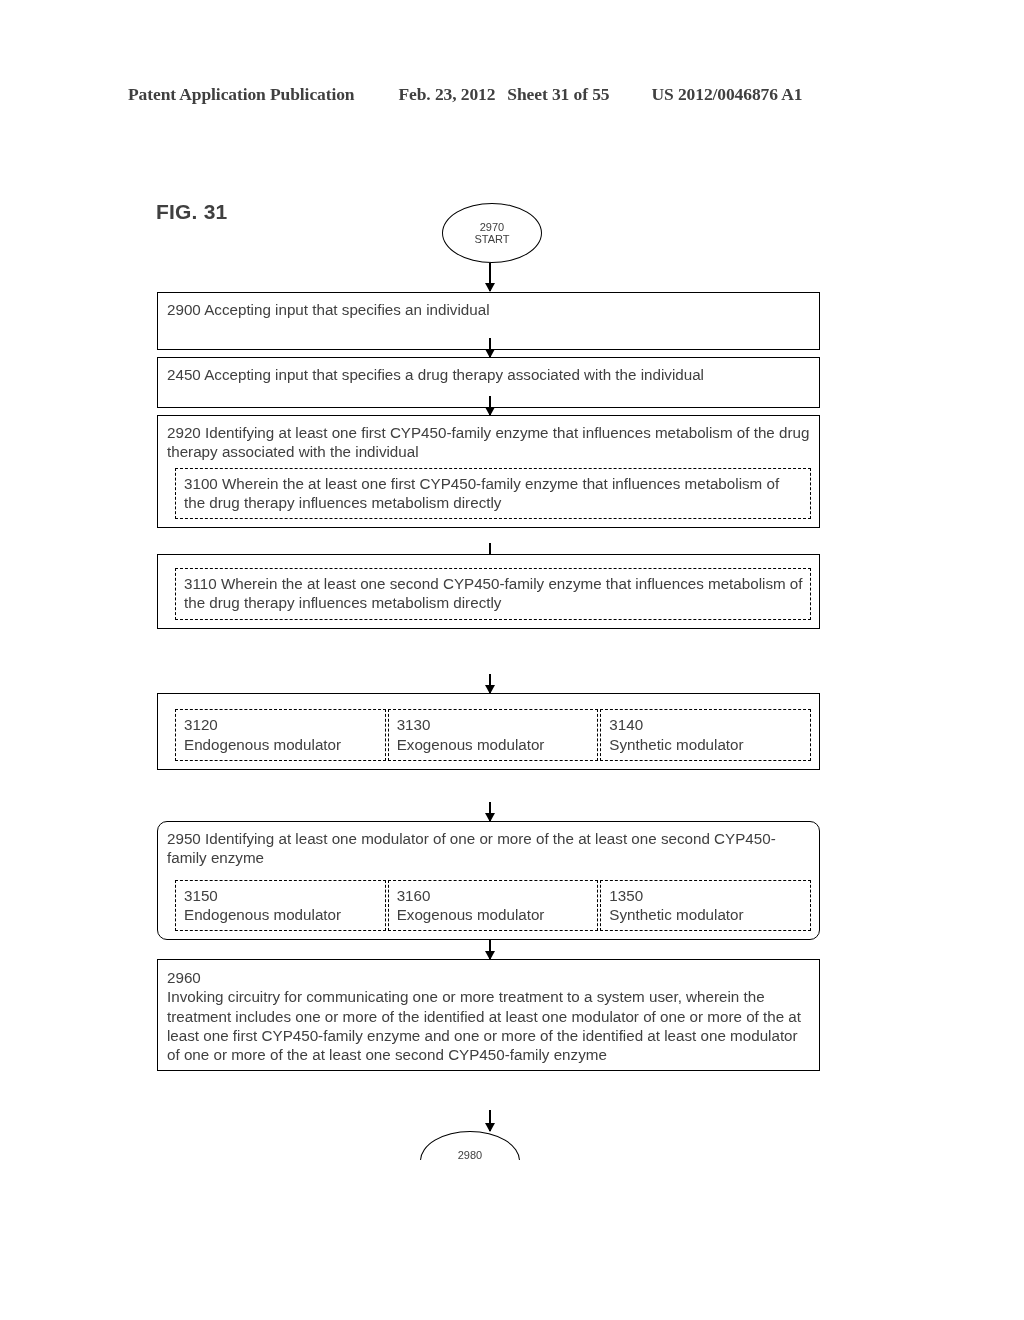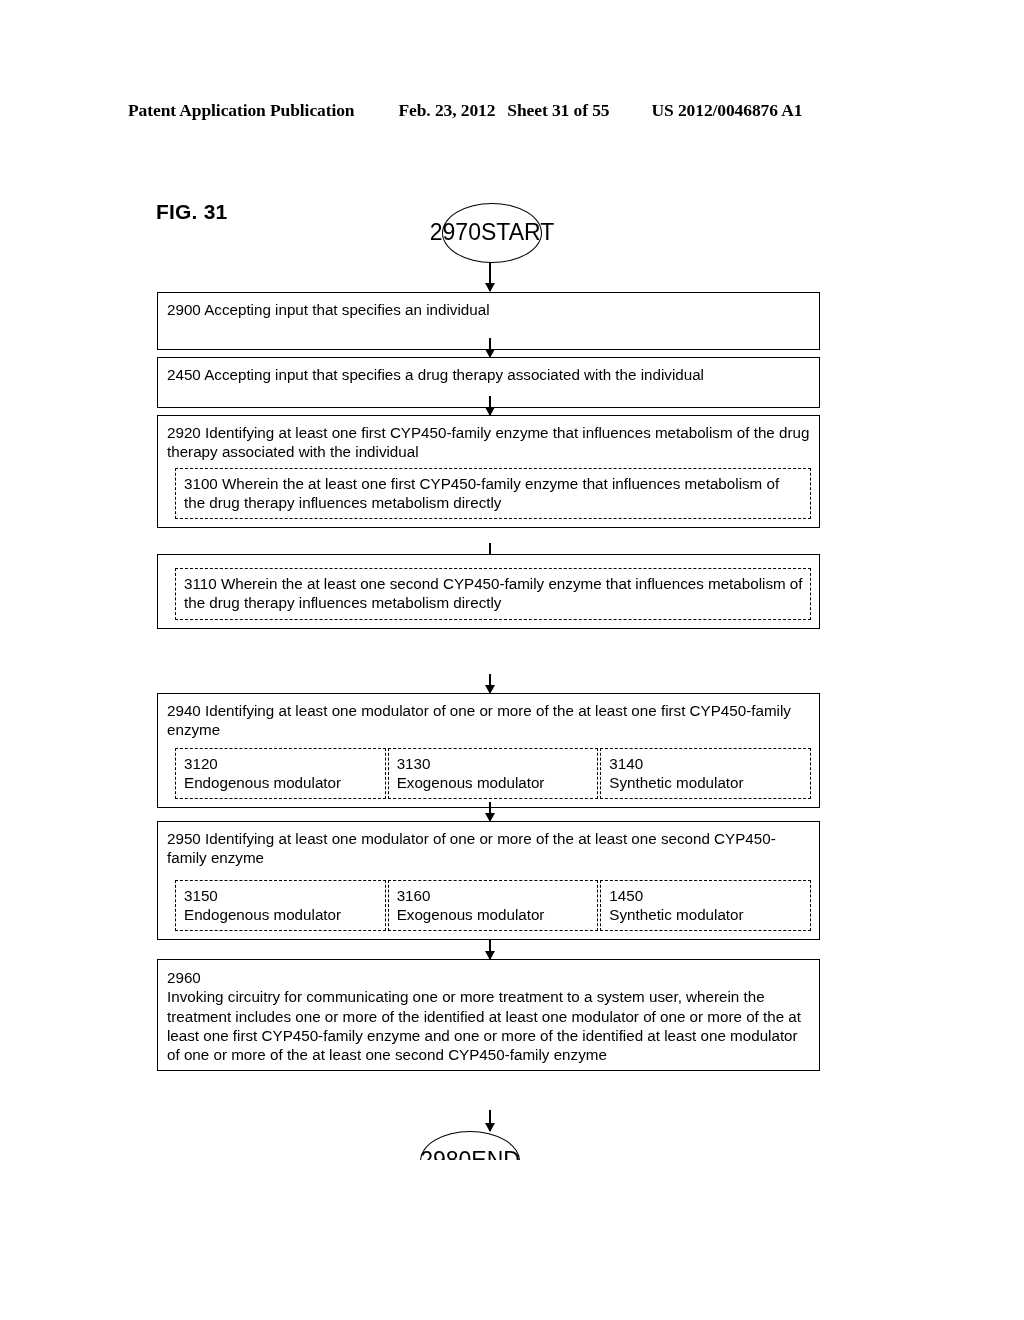--- a/index.html
+++ b/index.html
@@ -7,21 +7,21 @@
     margin: 0;
     padding: 0;
     background: #ffffff;
   }
   .page {
     position: relative;
     width: 1024px;
     height: 1160px;
     background: #ffffff;
     font-family: "Liberation Sans", sans-serif;
-    color: #000000;
+    color: #404040;
     overflow: hidden;
   }
 
   
   .pub-header {
     position: absolute;
     left: 128px;
     top: 84px;
     width: 768px;
     height: 26px;
@@ -29,45 +29,46 @@
     align-items: baseline;
     font-family: "Liberation Serif", serif;
     font-weight: bold;
     font-size: 17.5px;
     white-space: nowrap;
     letter-spacing: -0.1px;
   }
   .pub-header .h-title { }
   .pub-header .h-date  { margin-left: 44px; }
   .pub-header .h-sheet { margin-left: 12px; }
-  .pub-header .h-num   { margin-left: 42px; margin-top: 16px; }
+  .pub-header .h-num   { margin-left: 42px; }
 
   
   .fig-label {
     position: absolute;
     left: 156px;
     top: 200px;
     font-family: "Liberation Sans", sans-serif;
     font-weight: bold;
     font-size: 21px;
     letter-spacing: 0.2px;
   }
 
   
   .oval {
     position: absolute;
     width: 100px;
     height: 60px;
     border: 1.6px solid #000;
     border-radius: 50%;
     display: flex;
+    flex-direction: column;
     align-items: center;
     justify-content: center;
     line-height: 1.12;
-    font-size: 23px;
+    font-size: 11px;
     background: #fff;
     box-sizing: border-box;
   }
   #oval-start { left: 442px; top: 203px; }
   #oval-end   { left: 420px; top: 1131px; }
 
   
   .flowbox {
     position: absolute;
     left: 157px;
@@ -175,52 +176,51 @@
 
   <div class="arrow" style="top:543px; height:19px;"></div>
 
   <div class="flowbox" id="box-2930" style="top:554px;">
     <div class="subbox">3110  Wherein the at least one second CYP450-family enzyme that influences metabolism of the drug therapy influences metabolism directly</div>
   </div>
 
   <div class="arrow" style="top:674px; height:19px;"></div>
 
   <div class="flowbox" id="box-2940" style="top:693px;">
-    <span class="btext">2940  Identifying at least one modulator of one or more of the at least one first CYP450-family enzyme</span>
     <div class="subrow">
       <div class="cell">
         <span class="cnum">3120</span>
         <span class="clabel">Endogenous modulator</span>
       </div>
       <div class="cell">
         <span class="cnum">3130</span>
         <span class="clabel">Exogenous modulator</span>
       </div>
       <div class="cell">
         <span class="cnum">3140</span>
         <span class="clabel">Synthetic modulator</span>
       </div>
     </div>
   </div>
 
   <div class="arrow" style="top:802px; height:19px;"></div>
 
-  <div class="flowbox" id="box-2950" style="top:821px;">
+  <div class="flowbox" id="box-2950" style="top:821px;border-radius:10px;">
     <span class="btext">2950  Identifying at least one modulator of one or more of the at least one second CYP450-family enzyme</span>
     <div class="subrow" style="margin-top:12px;">
       <div class="cell">
         <span class="cnum">3150</span>
         <span class="clabel">Endogenous modulator</span>
       </div>
       <div class="cell">
         <span class="cnum">3160</span>
         <span class="clabel">Exogenous modulator</span>
       </div>
       <div class="cell">
-        <span class="cnum">1450</span>
+        <span class="cnum">1350</span>
         <span class="clabel">Synthetic modulator</span>
       </div>
     </div>
   </div>
 
   <div class="arrow" style="top:940px; height:19px;"></div>
 
   <div class="flowbox" id="box-2960" style="top:959px; padding-top:8px; padding-bottom:6px;">
     <span class="btext">2960
 Invoking circuitry for communicating one or more treatment to a system user, wherein the treatment includes one or more of the identified at least one modulator of one or more of the at least one first CYP450-family enzyme and one or more of the identified at least one modulator of one or more of the at least one second CYP450-family enzyme</span>

